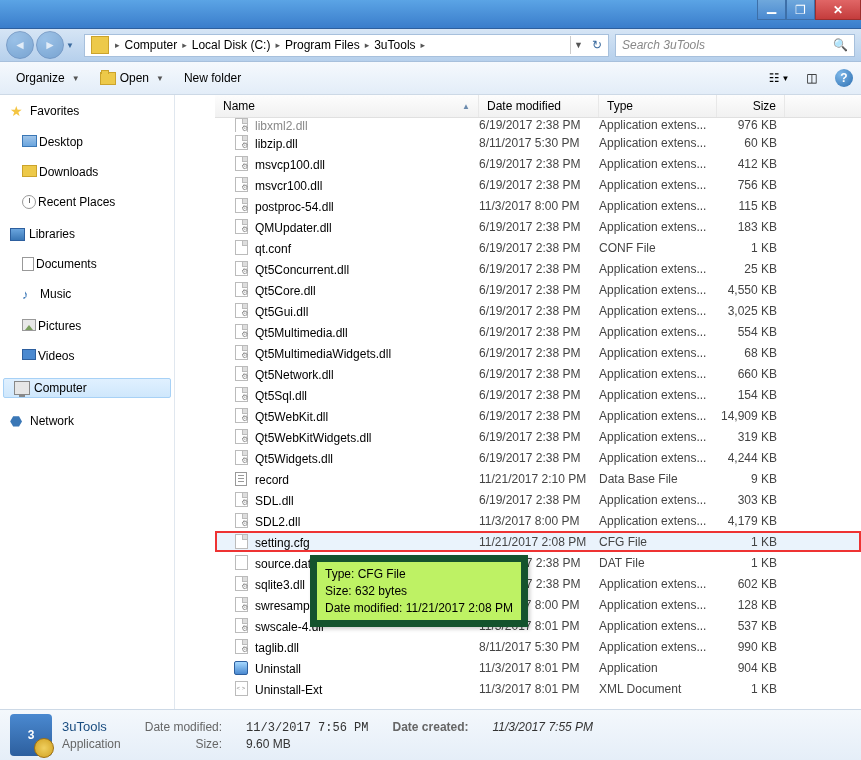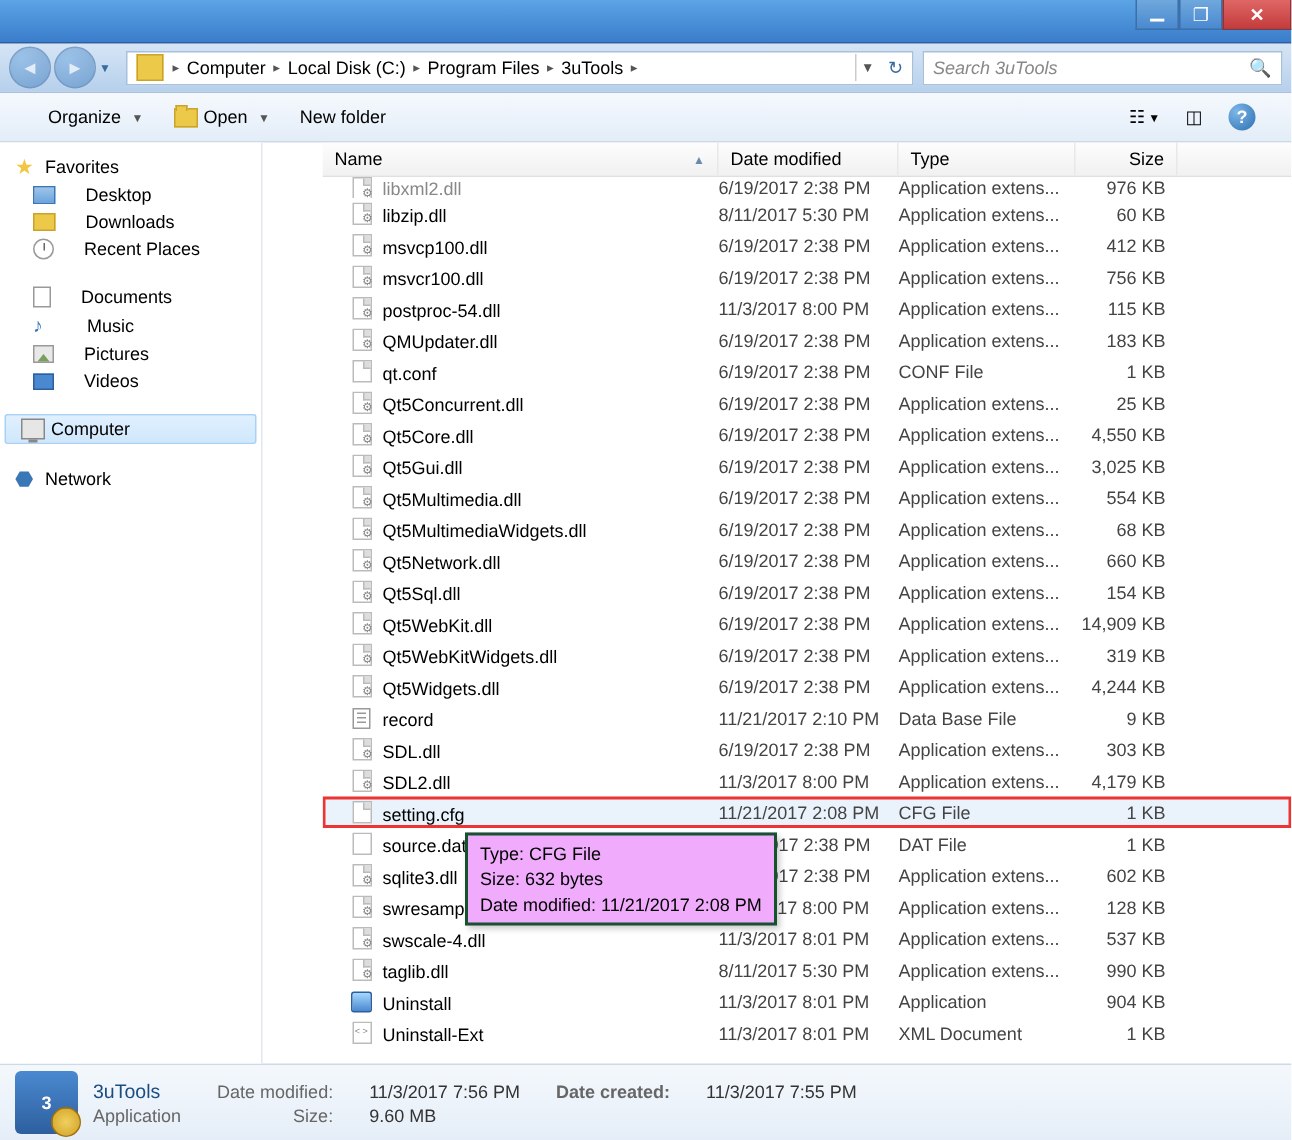--- a/index.html
+++ b/index.html
@@ -22,36 +22,36 @@
 .bc-icon { width: 18px; height: 18px; background: #edc949; border: 1px solid #cba32c; margin: 0 4px; }
 .bc-seg { padding: 0 3px; cursor: pointer; }
 .bc-arrow { color: #555; font-size: 9px; padding: 0 2px; }
 .bc-right { margin-left: auto; display: flex; align-items: center; }
 .bc-dd { width: 16px; text-align: center; border-left: 1px solid #ccc; color: #555; font-size: 9px; cursor: pointer; padding: 4px 2px;}
 .bc-refresh { width: 22px; text-align: center; color: #3a6a9e; cursor: pointer; }
 .searchbox { width: 240px; height: 23px; background: #fff; border: 1px solid #a7c0dc; margin-left: 6px; display: flex; align-items: center; padding: 0 6px; color: #888; font-style: italic; }
 .searchbox .sicon { margin-left: auto; color: #3a6a9e; font-style: normal; }
 
 
-.toolbar { height: 33px; background: linear-gradient(#f5f9fd, #e3edf8); border-bottom: 1px solid #cdd9e6; display: flex; align-items: center; padding: 0 24px; gap: 4px; }
+.toolbar { height: 33px; background: linear-gradient(#f5f9fd, #e3edf8); border-bottom: 1px solid #cdd9e6; display: flex; align-items: center; padding: 0 8px; gap: 4px; }
 .tbtn { padding: 4px 8px; cursor: pointer; border-radius: 2px; display: flex; align-items: center; gap: 4px; }
 .tbtn .dd { font-size: 8px; color: #555; margin-left: 3px;}
 .tb-spacer { flex: 1; }
 .view-btn { width: 36px; display: flex; align-items: center; justify-content: center; gap: 2px; cursor: pointer;}
 .help-btn { width: 18px; height: 18px; border-radius: 50%; background: radial-gradient(circle at 30% 30%, #7db7e8, #2d6fb1); color: #fff; text-align: center; line-height: 18px; font-weight: bold; cursor: pointer; margin-left: 8px;}
 .icon-open { width: 16px; height: 13px; background: #edc949; border: 1px solid #cba32c; position: relative; }
 .icon-open::before { content:""; position:absolute; top:-3px; left:0; width:6px; height:3px; background:#edc949; border:1px solid #cba32c; border-bottom:none;}
 
 
 .main { display: flex; height: calc(100% - 29px - 33px - 33px - 51px); }
 .sidebar { width: 175px; background: #fff; border-right: 1px solid #e0e7ef; padding-top: 6px; overflow: hidden;}
 .sb-group { margin-bottom: 14px; }
 .sb-head { display: flex; align-items: center; gap: 4px; padding: 2px 6px; cursor: pointer; }
 .sb-head .tri { color: #888; font-size: 8px; }
-.sb-item { display: flex; align-items: center; gap: 20px; padding: 2px 6px 2px 22px; cursor: pointer; }
+.sb-item { display: flex; align-items: flex-start; gap: 2px; padding: 2px 6px 2px 22px; cursor: pointer; margin-top: 12px; }
 .sb-item.selected, .sb-head.selected { background: linear-gradient(#e0f0ff, #cfe7fc); border: 1px solid #a7d1f6; border-radius: 2px; margin: -1px 3px; }
 .sb-icon { width: 16px; height: 16px; display: inline-block; }
 .i-star { color: #f4c542; font-size: 14px; }
 .i-folder { background: #edc949; border: 1px solid #cba32c; width: 15px; height: 12px;}
 .i-lib { background: linear-gradient(#6aa5de, #3a77b6); width: 15px; height: 13px; border:1px solid #2d5f9e;}
 .i-comp { width:16px; height:14px; background:#e6e6e6; border:1px solid #888; position:relative;}
 .i-comp::after{content:"";position:absolute;bottom:-3px;left:4px;width:6px;height:2px;background:#888;}
 .i-net { color:#3a77b6; font-size:14px;}
 .i-doc{background:#fff;border:1px solid #999;width:12px;height:14px;}
 .i-mus{color:#3a77b6;font-size:13px;}
@@ -87,21 +87,21 @@
 .fi-cfg { width: 13px; height: 15px; background: #fff; border: 1px solid #bbb; position:relative;}
 .fi-cfg::before{content:"";position:absolute;top:0;right:0;width:4px;height:4px;background:#ddd;border-left:1px solid #bbb;border-bottom:1px solid #bbb;}
 .fi-dat { width: 13px; height: 15px; background: #fff; border: 1px solid #bbb;}
 .fi-app { width: 14px; height: 14px; background: linear-gradient(#a5d8ff,#4a89d0); border: 1px solid #2d5f9e; border-radius: 2px;}
 .fi-xml { width: 13px; height: 15px; background: #fff; border: 1px solid #bbb; position:relative;}
 .fi-xml::after{content:"< >";position:absolute;top:3px;left:1px;font-size:6px;color:#888;}
 .fi-db { width:12px; height:14px; background:#fff;border:1px solid #999;position:relative;}
 .fi-db::after{content:"";position:absolute;top:2px;left:2px;right:2px;height:1px;background:#999;box-shadow:0 3px 0 #999,0 6px 0 #999;}
 
 
-.tooltip { position: absolute; background: #f0abfc; border: 2px solid #14532d; padding: 4px 8px; font-size: 12px; box-shadow: 2px 2px 4px rgba(0,0,0,.2); z-index: 10; line-height: 1.4;}
+.tooltip { position: absolute; background: #bef264; border: 7px solid #14532d; padding: 4px 8px; font-size: 12px; box-shadow: 2px 2px 4px rgba(0,0,0,.2); z-index: 10; line-height: 1.4;}
 
 
 .details { height: 51px; background: linear-gradient(#f4f8fc, #e5eef8); border-top: 1px solid #cdd9e6; display: flex; align-items: center; padding: 4px 10px; gap: 10px;}
 .det-icon { width: 42px; height: 42px; background: linear-gradient(#4a89d0, #2d5f9e); border-radius: 4px; display: flex; align-items: center; justify-content: center; color: #fff; font-size: 22px; font-weight: bold; position:relative;}
 .det-icon::after{content:"";position:absolute;bottom:-2px;right:-2px;width:18px;height:18px;background:radial-gradient(#f0d060,#d0a020);border-radius:50%;border:1px solid #a07010;}
 .det-text { display: grid; grid-template-columns: auto auto auto auto; column-gap: 24px; row-gap: 2px; align-items: baseline;}
 .det-name { font-size: 13px; color: #1a4d80; grid-column: 1;}
 .det-sub { color: #666; grid-column: 1;}
 .det-label { color: #666; text-align: right;}
 .det-val { color: #333;}
@@ -191,20 +191,25 @@
       <div class="sb-item">
           <span class="sb-icon i-folder"></span>
           <span>Downloads</span>
         </div>
       <div class="sb-item">
           <span class="sb-icon i-clock"></span>
           <span>Recent Places</span>
         </div>
     </div>
     <div class="sb-group">
+      <div class="sb-head">
+          <span class="tri"></span>
+          <span class="sb-icon i-lib"></span>
+          <span>Libraries</span>
+        </div>
       <div class="sb-item">
           <span class="sb-icon i-doc"></span>
           <span>Documents</span>
         </div>
       <div class="sb-item">
           <span class="sb-icon i-mus">♪</span>
           <span>Music</span>
         </div>
       <div class="sb-item">
           <span class="sb-icon i-pic"></span>
@@ -566,20 +571,20 @@
   </div>
 </div>
 
 <div class="details">
   <div class="det-icon">
       <span>3</span>
     </div>
   <div class="det-text" style="grid-template-columns: auto auto auto auto auto;">
     <div class="det-name" style="grid-area: 1 / 1;">3uTools</div>
     <div class="det-label" style="grid-area: 1 / 2;">Date modified:</div>
-    <div class="det-val" style="grid-area: 1 / 3;">11/3/2017 7:56 PM</div>
+    <div class="det-val" style="grid-area: 1 / 3; font-family: Liberation Mono, monospace;">11/3/2017 7:56 PM</div>
     <div class="det-label" style="grid-area: 1 / 4; font-weight: bold;">Date created:</div>
     <div class="det-sub" style="grid-area: 2 / 1;">Application</div>
     <div class="det-label" style="grid-area: 2 / 2;">Size:</div>
     <div class="det-val" style="grid-area: 2 / 3;">9.60 MB</div>
-    <div class="det-val" style="grid-column:5; grid-row:1;">11/3/2017 7:55 PM</div>
+    <div class="det-val" style="grid-column:5; grid-row:1;font-style:italic;">11/3/2017 7:55 PM</div>
   </div>
 </div>
 
 </body></html>

